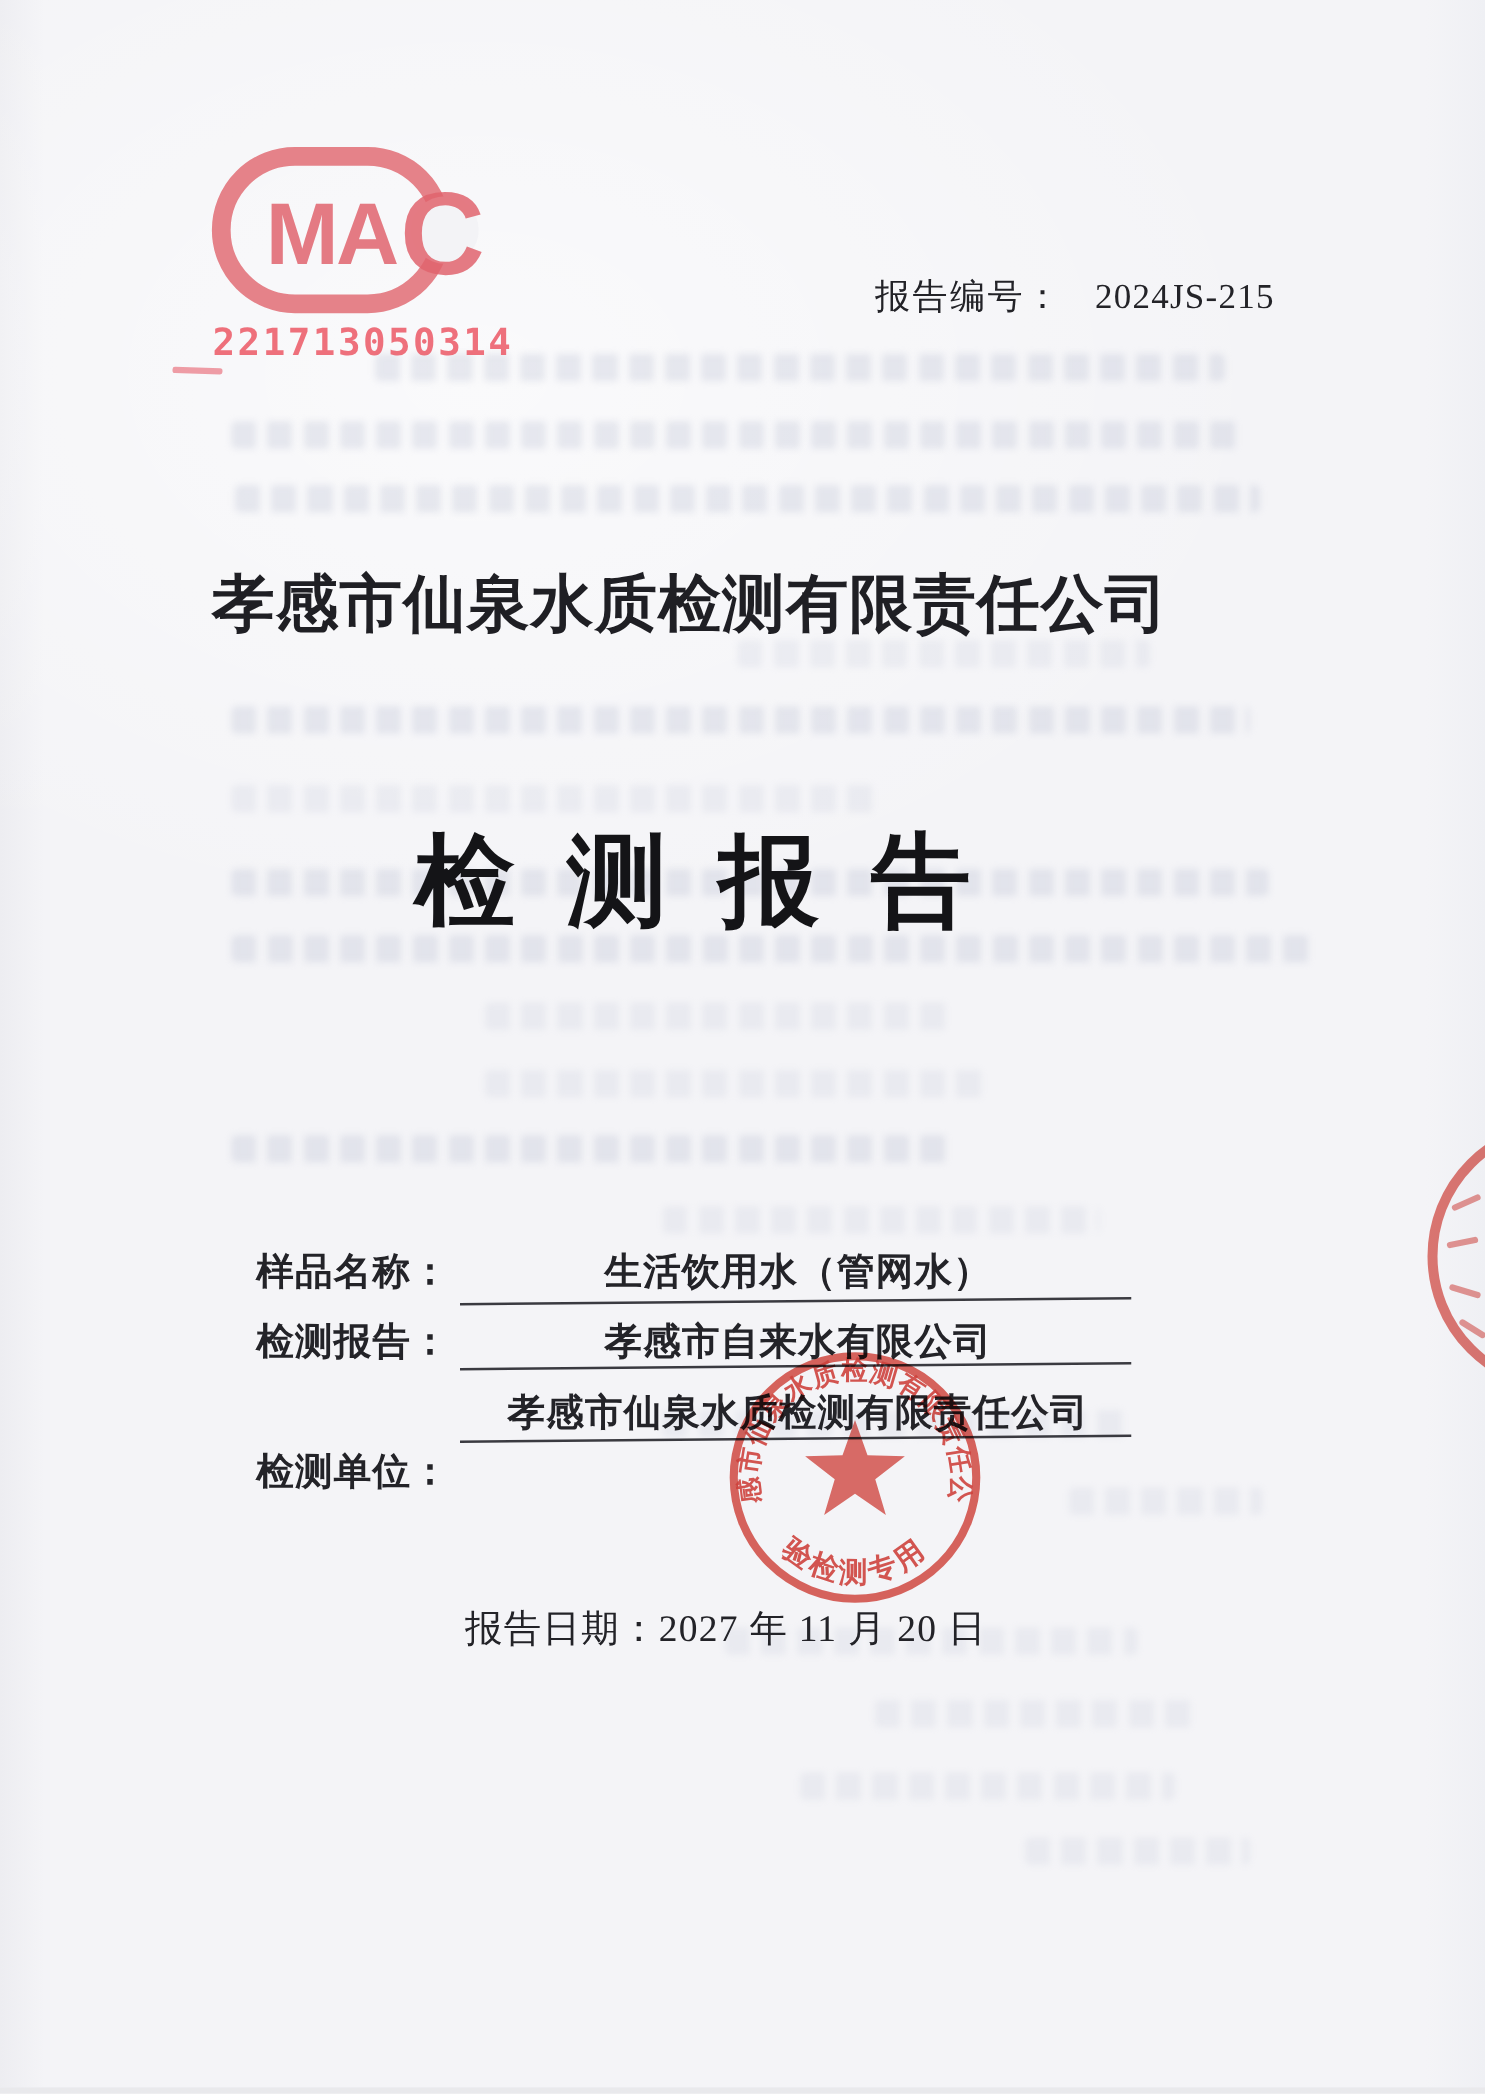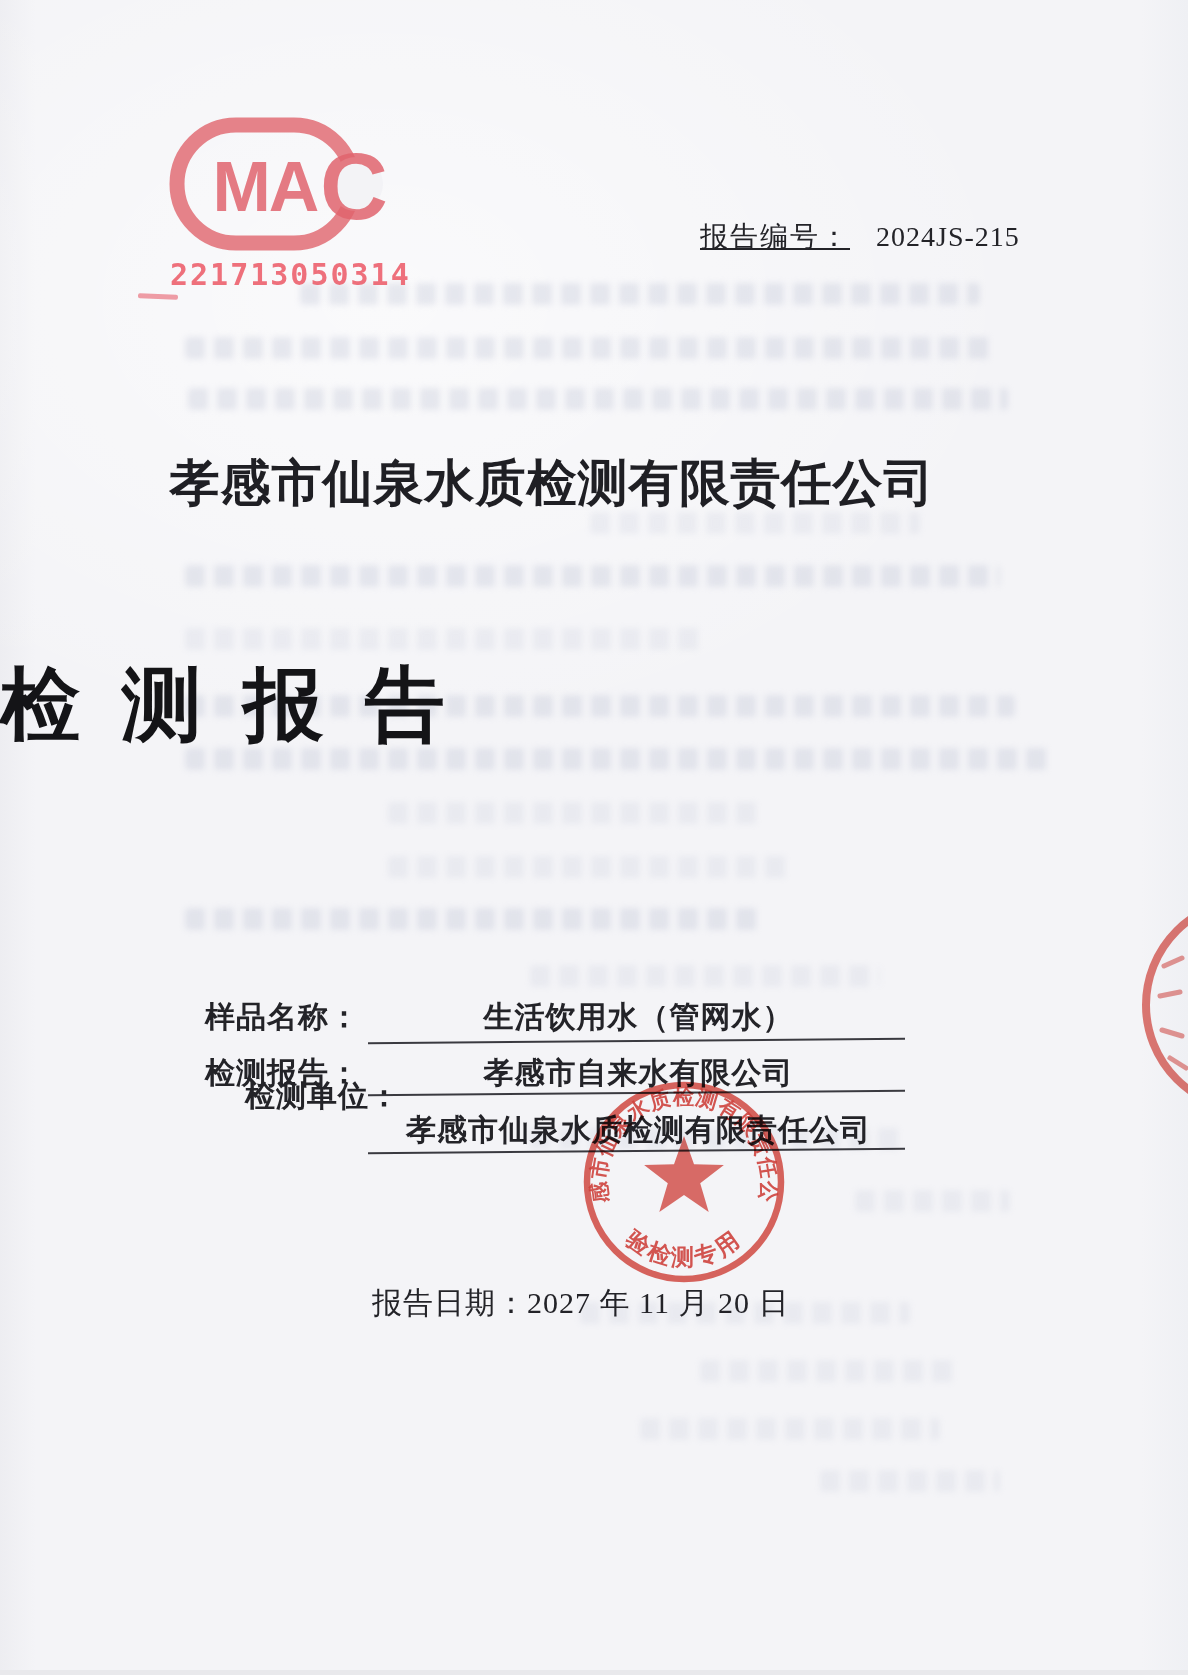--- a/index.html
+++ b/index.html
@@ -21,29 +21,29 @@
   .ghost.g2 { opacity:.3; }
 
   .cma-number {
     left:170px; top:257px; width:220px; text-align:center;
     font-size:30px; font-weight:700; letter-spacing:2px;
     color:rgba(235,82,95,.82); font-family:"DejaVu Sans Mono", monospace;
   }
   .red-dash { left:138px; top:294px; width:40px; height:5px; background:rgba(230,80,95,.55); transform:rotate(2deg); border-radius:2px; }
 
   .report-no { left:700px; top:218px; font-family:"Liberation Serif", serif; font-size:28px; }
-  .report-no .lbl { letter-spacing:2px;text-decoration:underline; }
+  .report-no .lbl { letter-spacing:2px; }
   .report-no .val { margin-left:26px; letter-spacing:1px;text-align:center; }
 
   .company-title {
     left:0; top:450px; width:1104px; text-align:center;
     font-size:50px; font-weight:700; letter-spacing:1px; color:#1f1f24;
   }
   .report-title {
-    left:0; top:652px; width:1150px; text-align:left;
+    left:0; top:652px; width:1150px; text-align:center;
     font-family:"Liberation Serif", serif; font-weight:600;
     font-size:80px; letter-spacing:0.52em; color:#141417;
   }
 
   .frow-label { font-size:30px; font-weight:600; letter-spacing:1px; }
   .frow-value { width:537px; text-align:center; font-size:30px; font-weight:600; letter-spacing:1px; }
   .frow-line  { width:537px; height:0; border-top:2px solid #3a3a40; transform:rotate(-0.5deg); }
 
   .date-line { left:372px; top:1283px; font-family:"Liberation Serif", serif; font-size:30px; letter-spacing:1px; }
 
@@ -96,21 +96,21 @@
   <div class="abs report-title">检测报告</div>
 
   <div class="abs frow-label" style="left:205px; top:997px;text-align:right;">样品名称：</div>
   <div class="abs frow-value" style="left:370px; top:997px;">生活饮用水（管网水）</div>
   <div class="abs frow-line" style="left:368px; top:1040px;"></div>
 
   <div class="abs frow-label" style="left:205px; top:1053px;">检测报告：</div>
   <div class="abs frow-value" style="left:370px; top:1053px;">孝感市自来水有限公司</div>
   <div class="abs frow-line" style="left:368px; top:1092px;"></div>
 
-  <div class="abs frow-label" style="left:205px; top:1076px;margin-left:40px;">检测单位：</div>
+  <div class="abs frow-label" style="left:205px; top:1157px;">检测单位：</div>
   <div class="abs frow-value" style="left:370px; top:1110px;">孝感市仙泉水质检测有限责任公司</div>
   <div class="abs frow-line" style="left:368px; top:1150px;"></div>
 
   <svg class="abs seal" width="208" height="208" viewBox="0 0 208 208">
     <circle cx="104" cy="104" r="97" fill="none" stroke="#d94b43" stroke-width="6.5" stroke-opacity="0.85"></circle>
     <polygon points="104,58 114,86.2 143.9,87 120.2,105.3 128.7,134 104,117 79.3,134 87.8,105.3 64.1,87 94,86.2" fill="#d94b43" fill-opacity="0.8"></polygon>
     <defs>
       <path id="sealTopArc" d="M 31 131 A 78 78 0 1 1 177 131" fill="none"></path>
       <path id="sealBottomArc" d="M 41 159 A 84 84 0 0 0 167 159" fill="none"></path>
     </defs>

